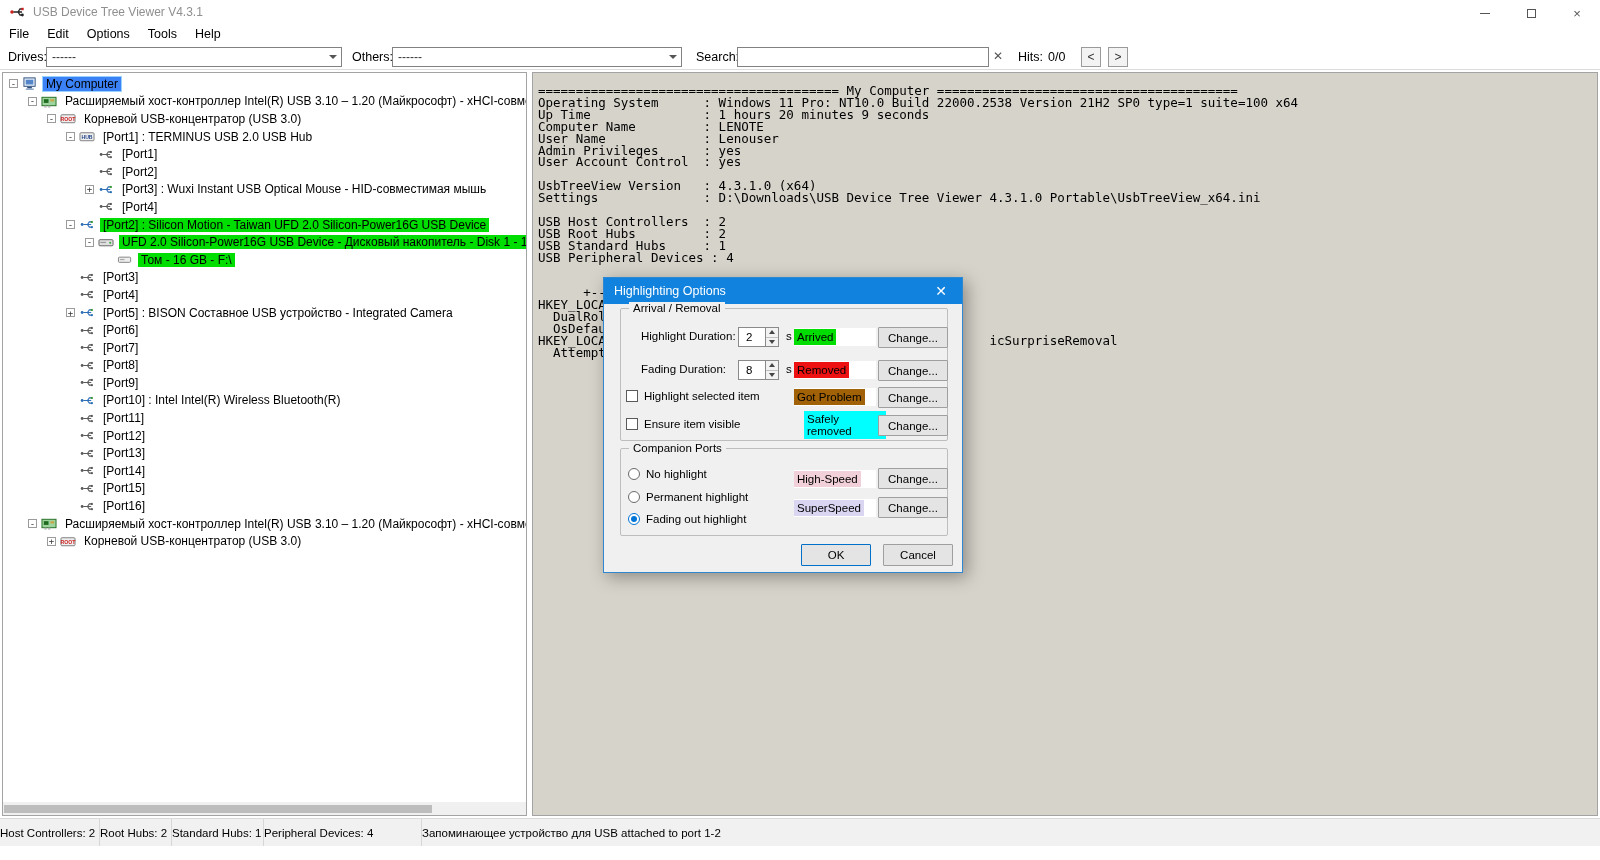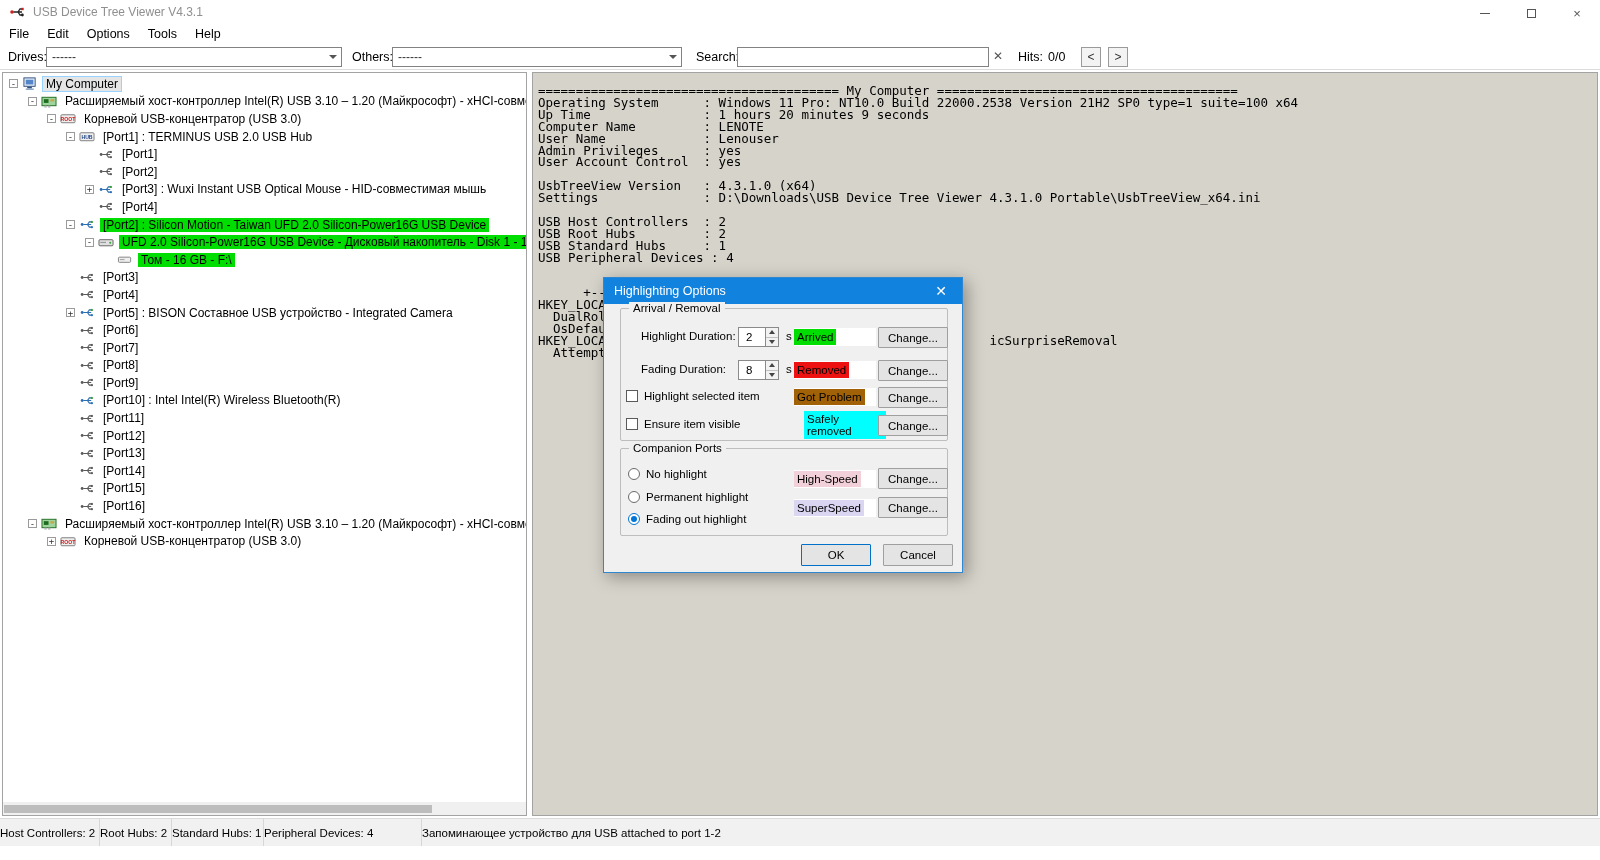--- a/index.html
+++ b/index.html
@@ -37,21 +37,21 @@
 
   
   .tree-panel{position:absolute;left:2px;top:72px;width:525px;height:744px;background:#fff;border:1px solid #a3a3a3;overflow:hidden;}
   .tree-rows{position:absolute;left:2px;top:2px;right:0;}
   .tree-row{display:flex;align-items:center;height:17.6px;font-size:12px;white-space:nowrap;}
   .expander{width:9px;height:9px;border:1px solid #9b9b9b;background:#fff;display:inline-flex;align-items:center;justify-content:center;font-size:9px;line-height:8px;margin-right:4px;flex:none;font-family:"DejaVu Sans Mono",monospace;color:#333;}
   .expander.none{visibility:hidden;}
   .tree-icon{width:17px;height:15px;margin-right:4px;flex:none;display:inline-flex;}
   .tree-icon svg{width:16px;height:15px;}
   .tree-label{padding:0 3px;}
-  .tree-label.selected{background:#e5e5e5;outline:1px solid #99d1ff;}
+  .tree-label.selected{background:#3b82f6;outline:1px solid #99d1ff;}
   .tree-label.hl-green{background:#00dd00;}
   .hscroll{position:absolute;left:0;right:0;bottom:0;height:13px;background:#f0f0f0;}
   .hthumb{position:absolute;left:1px;top:3px;height:8px;width:428px;background:#bdbdbd;}
 
   
   .info{position:absolute;left:532px;top:72px;width:1066px;height:744px;background:#d6d3ca;border:1px solid #a3a3a3;margin:0;padding:12px 0 0 5px;font-family:"DejaVu Sans Mono",monospace;font-size:12.5px;line-height:11.9px;color:#000;overflow:hidden;}
 
   
   .statusbar{position:absolute;left:0;top:818px;right:0;height:28px;background:#f1f1f1;border-top:1px solid #dadada;display:flex;font-size:11.5px;}
   .status-seg{display:flex;align-items:center;border-right:1px solid #d7d7d7;white-space:nowrap;}

